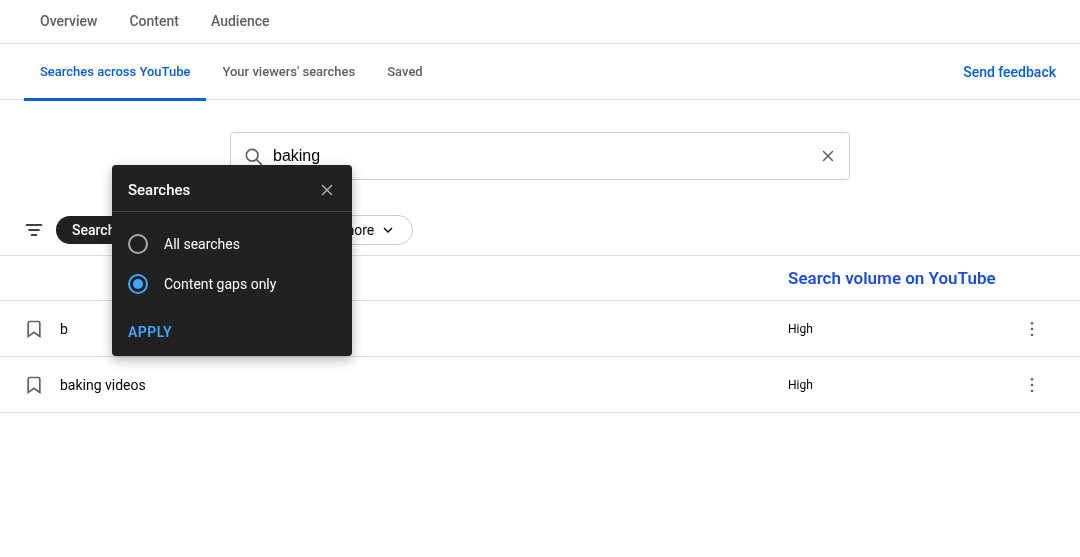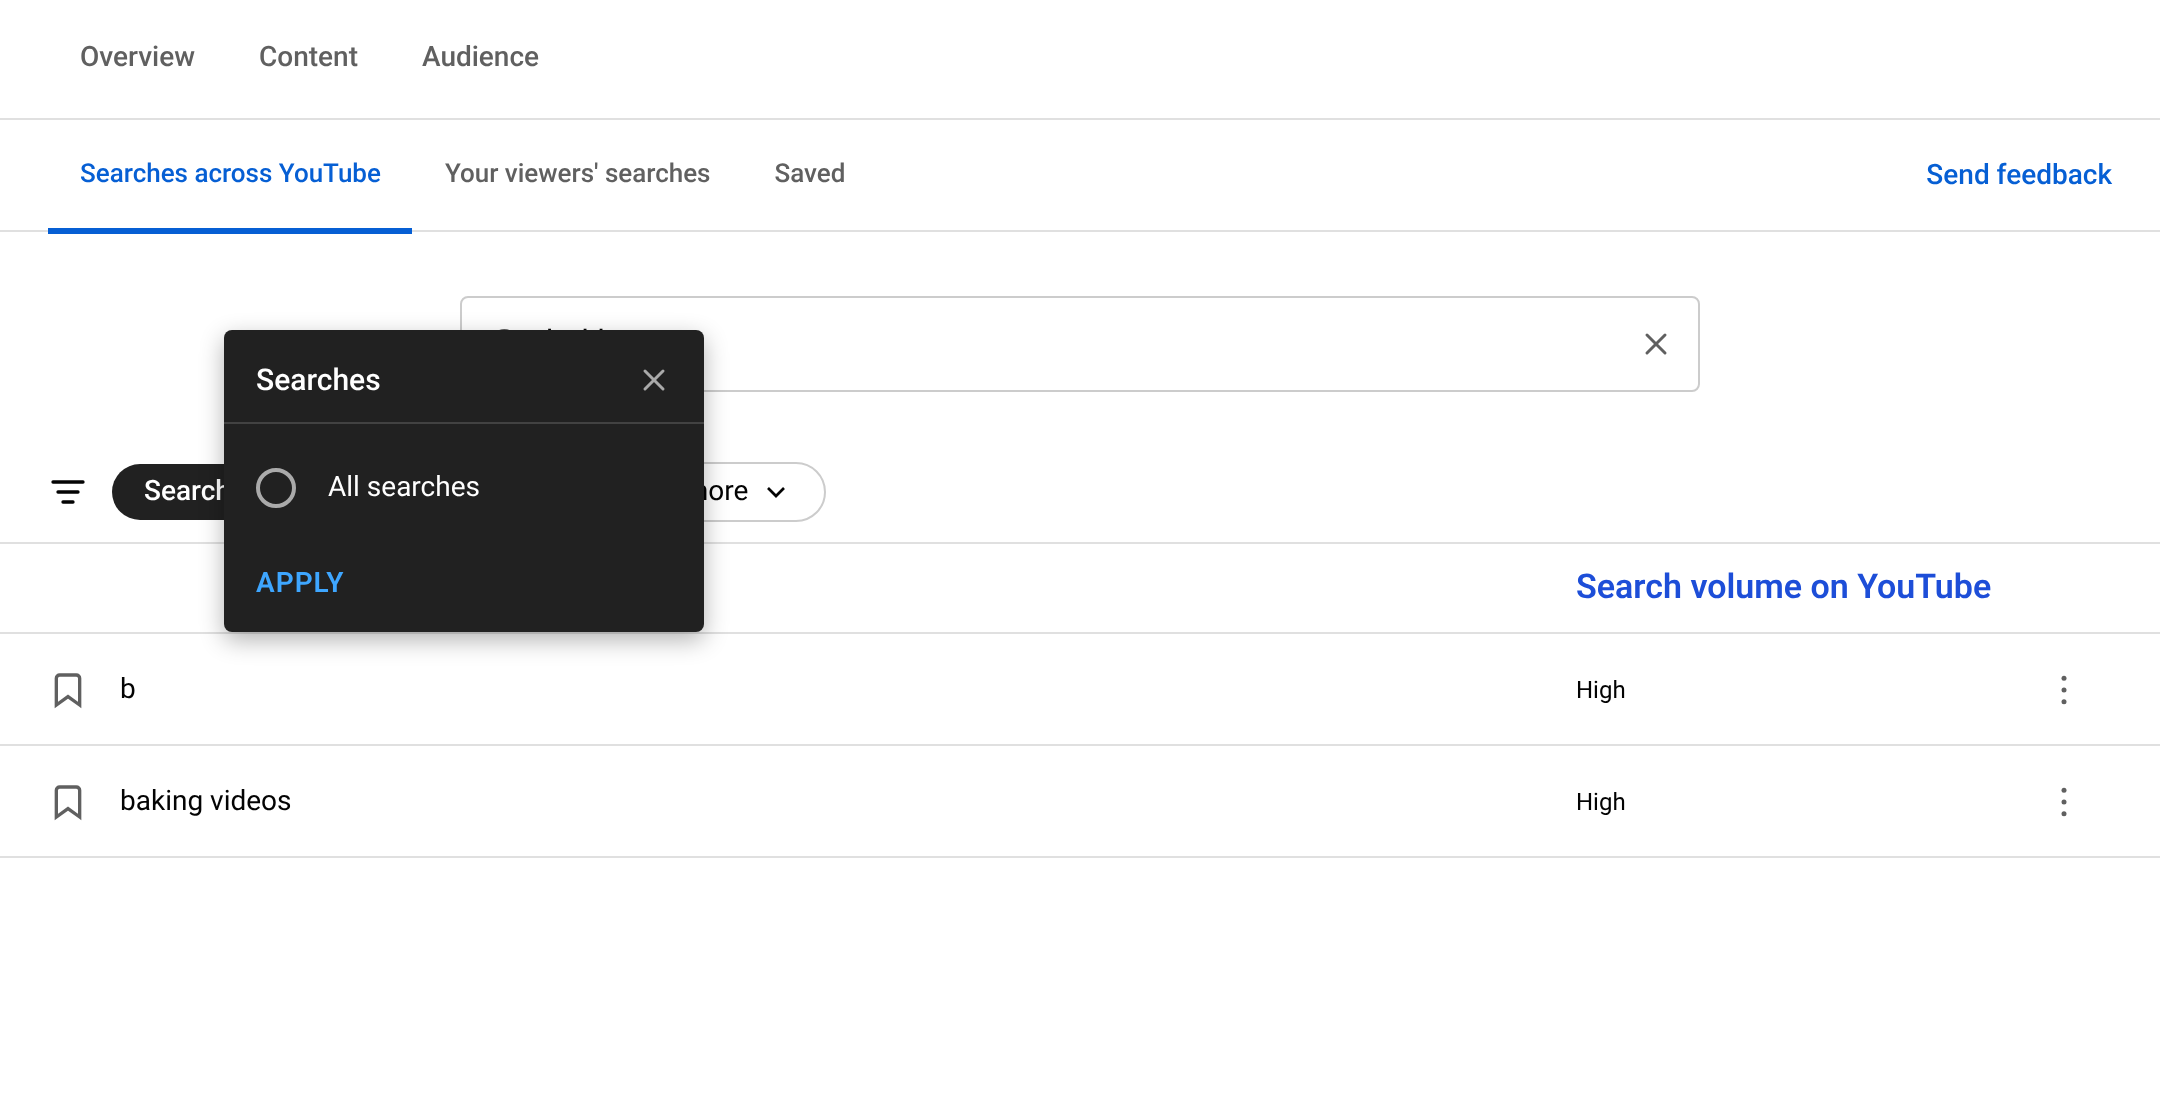--- a/index.html
+++ b/index.html
@@ -10,21 +10,21 @@
       font-size: 14px;
       overflow: hidden;
     }
 
     
     .top-nav {
       display: flex;
       align-items: center;
       border-bottom: 1px solid #e0e0e0;
       padding: 0 24px;
-      height: 60px;
+      height: 44px;
     }
     .nav-tab {
       padding: 0 16px;
       height: 56px;
       display: flex;
       align-items: center;
       cursor: pointer;
       color: #606060;
       font-size: 14px;
       font-weight: 500;
@@ -356,17 +356,23 @@
         <line x1="18" y1="6" x2="6" y2="18"></line>
         <line x1="6" y1="6" x2="18" y2="18"></line>
       </svg>
     </span>
   </div>
   <div class="popup-options">
     <div class="popup-option">
       <div class="radio-outer"></div>
       <span>All searches</span>
     </div>
+    <div class="popup-option">
+      <div class="radio-outer selected">
+        <div class="radio-inner"></div>
+      </div>
+      <span>Content gaps only</span>
+    </div>
   </div>
   <div class="popup-apply">
     <span class="apply-btn">APPLY</span>
   </div>
 </div>
 
 </body></html>

